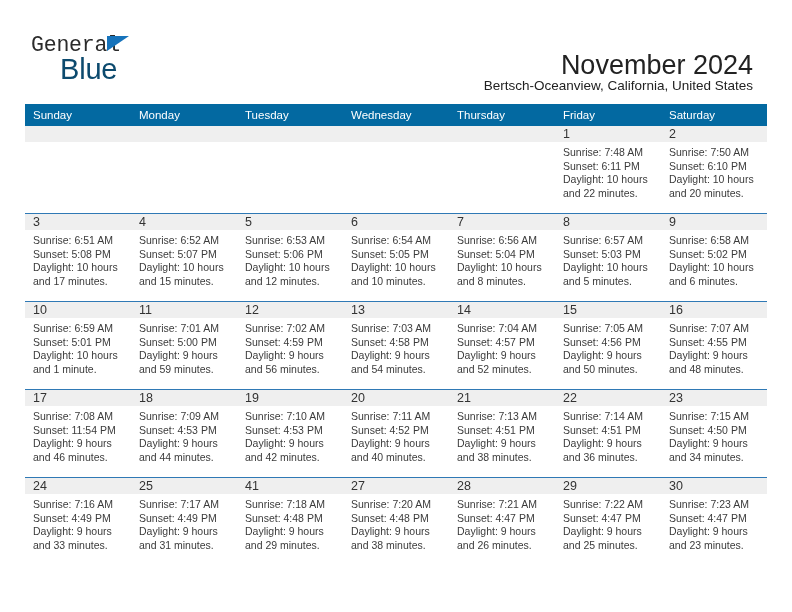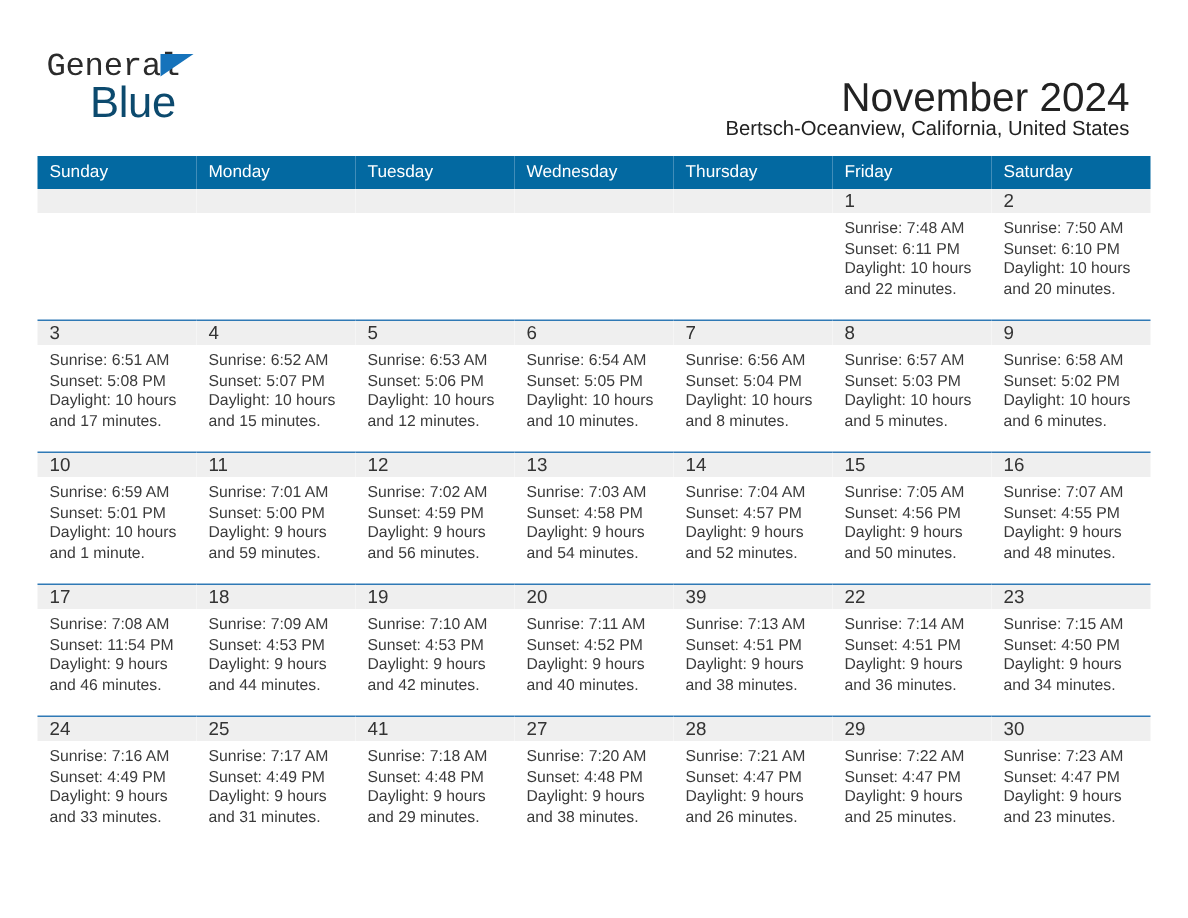--- a/index.html
+++ b/index.html
@@ -369,21 +369,21 @@
           <td class="cell-day">
             <span class="daynum">20</span>
             <div class="info">
               <span>Sunrise: 7:11 AM</span>
               <span>Sunset: 4:52 PM</span>
               <span>Daylight: 9 hours</span>
               <span>and 40 minutes.</span>
             </div>
           </td>
           <td class="cell-day">
-            <span class="daynum">39</span>
+            <span class="daynum">21</span>
             <div class="info">
               <span>Sunrise: 7:13 AM</span>
               <span>Sunset: 4:51 PM</span>
               <span>Daylight: 9 hours</span>
               <span>and 38 minutes.</span>
             </div>
           </td>
           <td class="cell-day">
             <span class="daynum">22</span>
             <div class="info">

